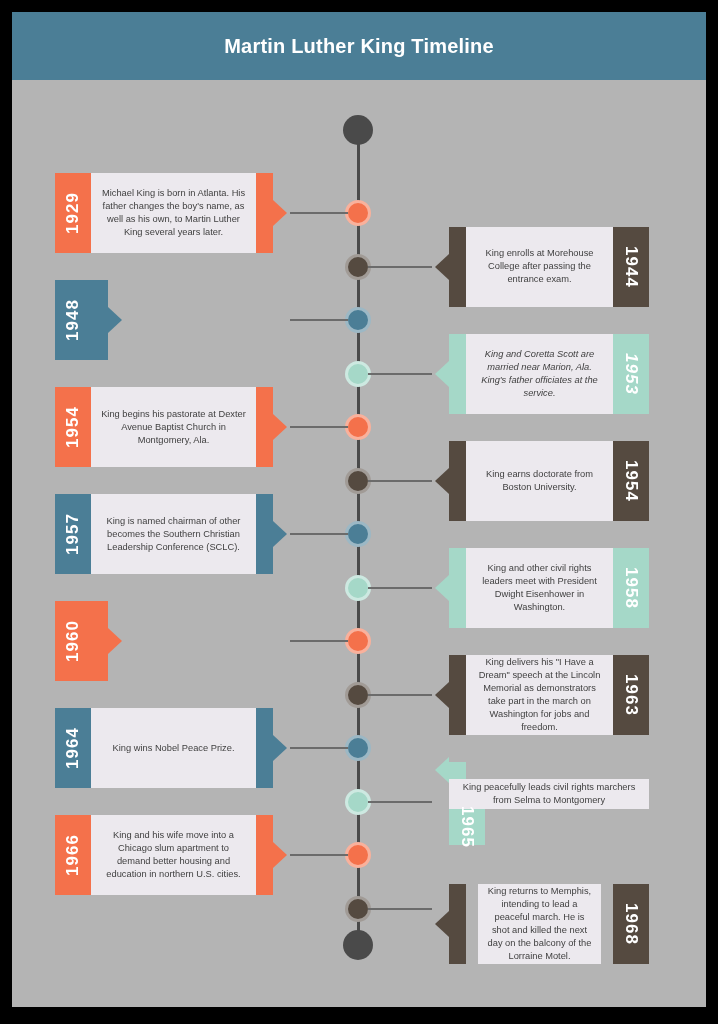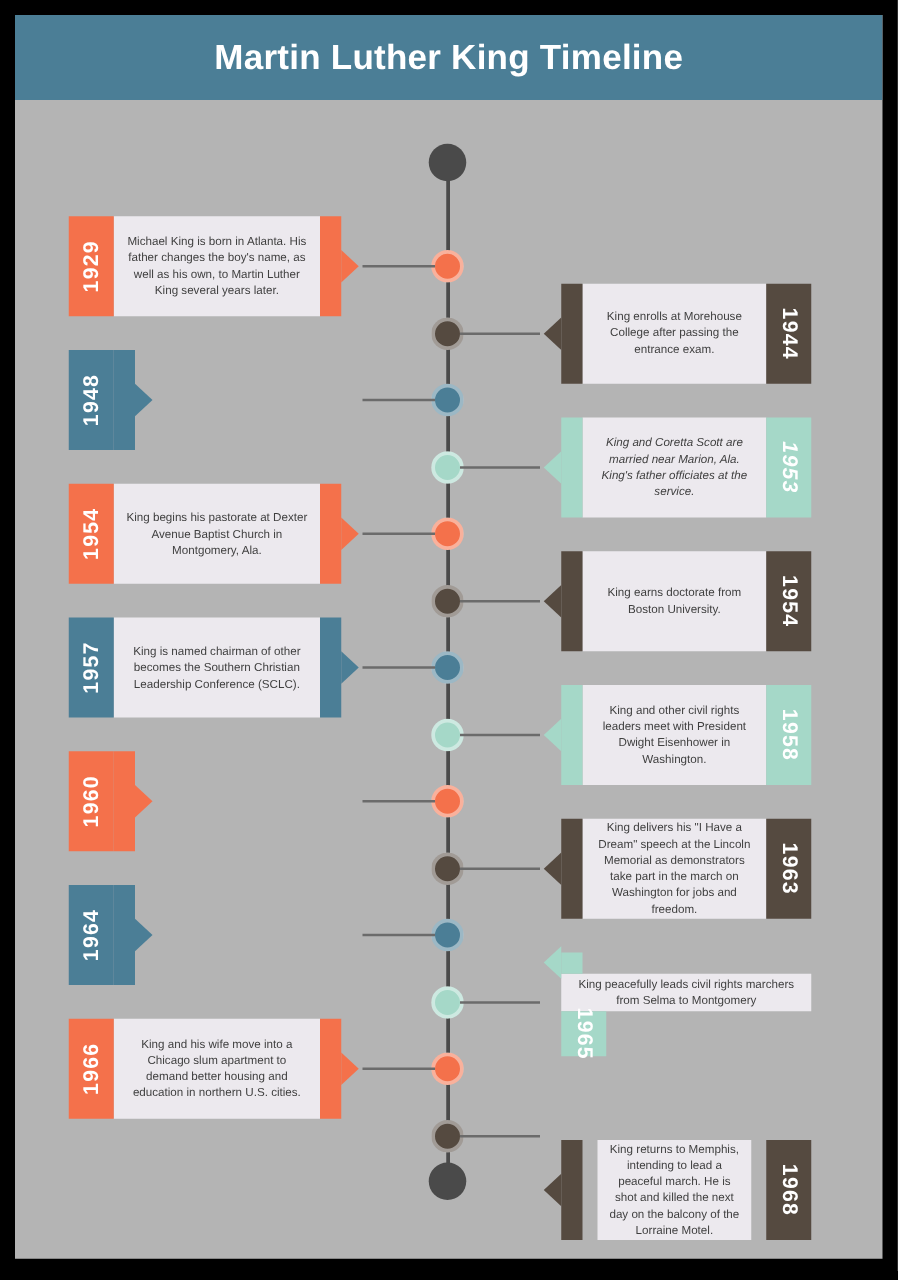--- a/index.html
+++ b/index.html
@@ -36,21 +36,21 @@
   }
   #header-title {
     position: absolute;
     left: 0;
     top: 0;
     width: 694px;
     height: 68px;
     line-height: 68px;
     text-align: center;
     color: #ffffff;
-    font-size: 28px;
+    font-size: 20px;
     font-weight: bold;
     letter-spacing: 0.2px;
     font-family: "Liberation Sans", sans-serif;
   }
 
   
   #spine {
     position: absolute;
     left: 345px;
     top: 116px;
@@ -285,20 +285,23 @@
         <div class="year-bar">
           <span class="year-text">1963</span>
         </div>
       </div>
       <div class="node n-blue" style="top: 723px;"></div>
       <div class="connector" style="top: 735px; left: 278px; width: 58px;"></div>
       <div class="card left c-blue" style="top: 696px;">
         <div class="year-bar">
           <span class="year-text">1964</span>
         </div>
+        <div class="card-body">
+          <div class="card-text">King wins Nobel Peace Prize.</div>
+        </div>
         <div class="arrow-bar"></div>
       </div>
       <div class="node n-mint" style="top: 776.5px;"></div>
       <div class="connector" style="top: 788.5px; left: 356px; width: 64px;"></div>
       <div class="card right c-mint" style="top: 749.5px; flex-direction: column;">
         <div class="arrow-bar"></div>
         <div class="card-body">
           <div class="card-text">King peacefully leads civil rights marchers from Selma to Montgomery</div>
         </div>
         <div class="year-bar">
@@ -311,21 +314,21 @@
         <div class="year-bar">
           <span class="year-text">1966</span>
         </div>
         <div class="card-body">
           <div class="card-text">King and his wife move into a Chicago slum apartment to demand better housing and education in northern U.S. cities.</div>
         </div>
         <div class="arrow-bar"></div>
       </div>
       <div class="node n-brown" style="top: 883.5px;"></div>
       <div class="connector" style="top: 895.5px; left: 356px; width: 64px;"></div>
-      <div class="card right c-brown" style="top: 900px; gap: 12px;">
+      <div class="card right c-brown" style="top: 872px; gap: 12px;">
         <div class="arrow-bar"></div>
         <div class="card-body">
           <div class="card-text">King returns to Memphis, intending to lead a peaceful march. He is shot and killed the next day on the balcony of the Lorraine Motel.</div>
         </div>
         <div class="year-bar">
           <span class="year-text">1968</span>
         </div>
       </div>
     </div>
 

